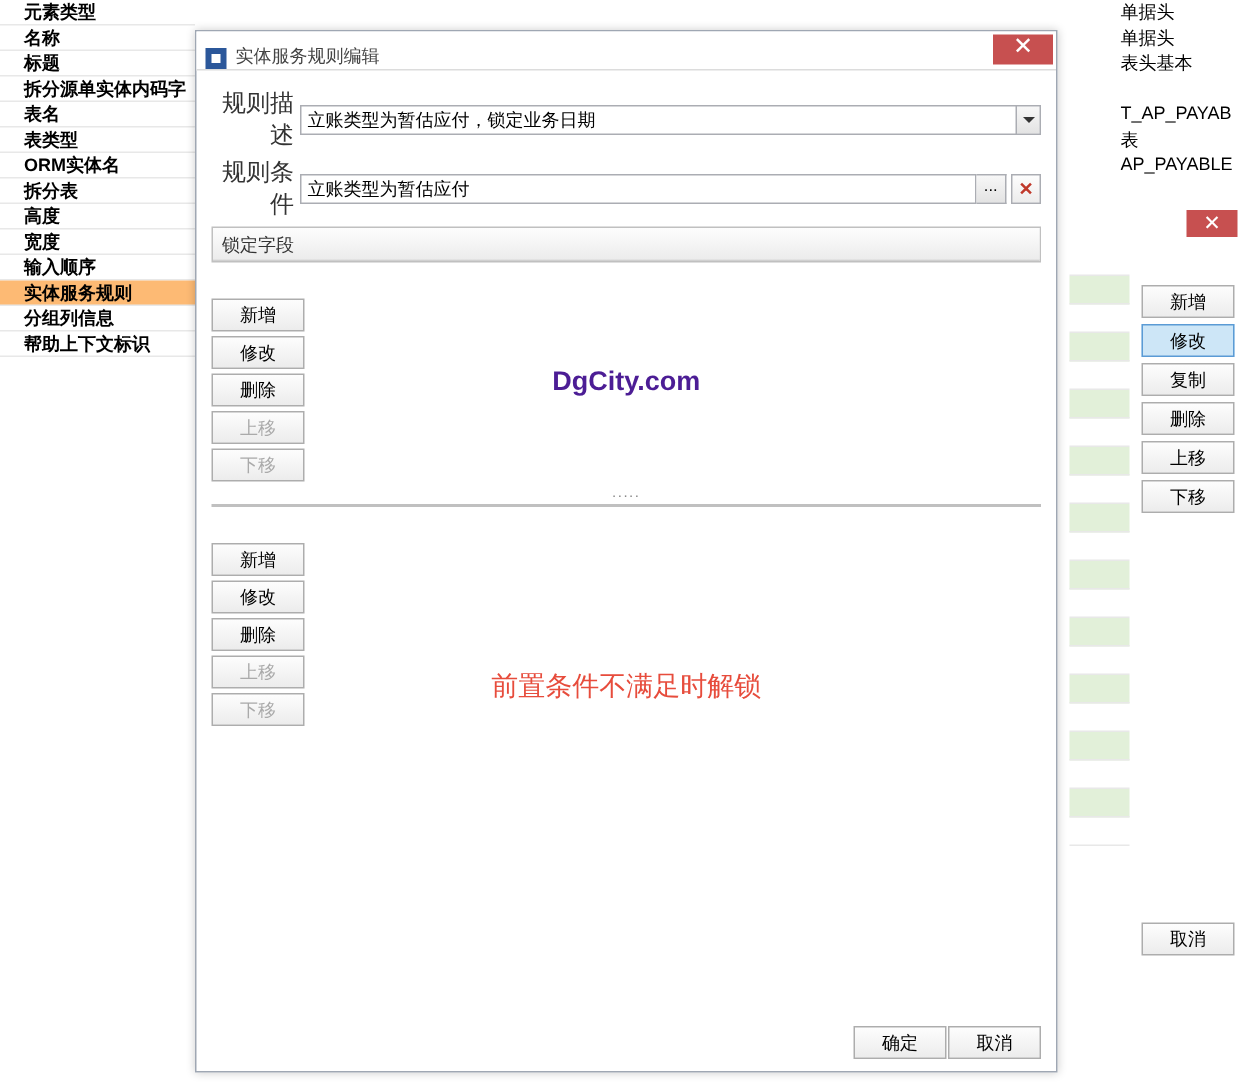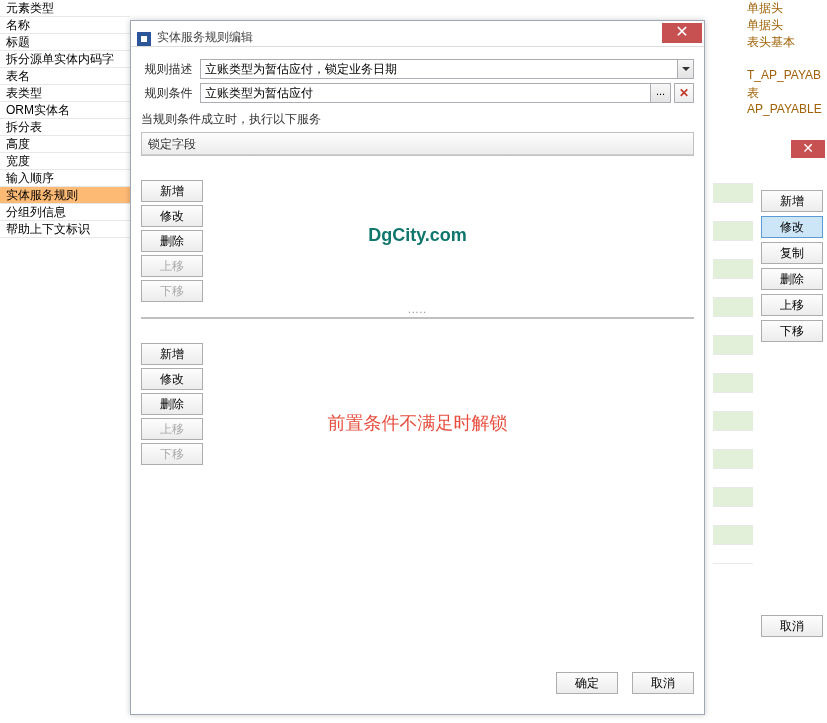--- a/index.html
+++ b/index.html
@@ -1,26 +1,26 @@
 <!DOCTYPE html>
 <html><head>
   <meta charset="utf-8">
   <style>
     * { box-sizing: border-box; margin: 0; padding: 0; }
     body { font-family: "Microsoft YaHei", sans-serif; font-size: 12px; background: #fff; position: relative; width: 827px; height: 723px; overflow: hidden; }
     
     
     .prop-panel { position: absolute; left: 0; top: 0; width: 130px; }
     .prop-row { display: flex; align-items: center; height: 17px; border-bottom: 1px solid #e8e8e8; }
-    .prop-label { padding-left: 6px; font-weight: normal; font-size: 12px; color: #000; white-space: nowrap; }
+    .prop-label { padding-left: 16px; font-weight: bold; font-size: 12px; color: #000; white-space: nowrap; }
     .prop-row.selected { background: #fdba74; align-items: center; }
     
     
     .right-panel { position: absolute; right: 0; top: 0; width: 80px; }
-    .right-row { height: 17px; font-size: 12px; color: #a16207; white-space: nowrap; overflow: hidden; }
+    .right-row { height: 17px; font-size: 12px; color: #000000; white-space: nowrap; overflow: hidden; }
     .right-panel-btns { position: absolute; right: 4px; top: 190px; display: flex; flex-direction: column; gap: 4px; }
     .right-btn { width: 62px; height: 22px; background: linear-gradient(#fdfdfd, #ececec); border: 1px solid #adadad; font-size: 12px; cursor: pointer; }
     .right-btn.active { background: #cde6f7; border-color: #5b9bd5; }
     .right-close-bar { position: absolute; right: 0; top: 140px; height: 20px; width: 80px; }
     .right-close-btn { position: absolute; right: 2px; top: 0; width: 34px; height: 18px; background: #c75050; color: #fff; text-align: center; line-height: 16px; font-size: 14px; cursor: pointer; }
     .right-cancel { position: absolute; right: 4px; top: 615px; }
     
     
     .green-strip { position: absolute; right: 74px; top: 165px; width: 40px; }
     .green-strip div { height: 19px; border-bottom: 1px solid #e8e8e8; }
@@ -29,43 +29,43 @@
     
     .dialog { position: absolute; left: 130px; top: 20px; width: 575px; height: 695px; background: #fff; border: 1px solid #9fa7b3; box-shadow: 0 0 6px rgba(0,0,0,0.2); }
     .dlg-titlebar { height: 26px; background: #fff; border-bottom: 1px solid #dcdcdc; display: flex; align-items: flex-end; padding-left: 6px; position: relative; }
     .dlg-icon { width: 14px; height: 14px; background: #2b579a; margin-right: 6px; display: inline-flex; align-items: center; justify-content: center; }
     .dlg-icon::after { content: ""; display: block; width: 6px; height: 6px; background: #fff; }
     .dlg-title { font-size: 12px; color: #444; }
     .dlg-close { position: absolute; right: 2px; top: 2px; width: 40px; height: 20px; background: #c75050; color: #fff; text-align: center; line-height: 18px; font-size: 16px; cursor: pointer; }
     
     .dlg-body { padding: 12px 10px 0 10px; }
     .form-row { display: flex; align-items: center; margin-bottom: 4px; }
-    .form-label { width: 55px; text-align: center; font-size: 12px; color: #333; margin-right: 4px; }
+    .form-label { width: 55px; text-align: right; font-size: 16px; color: #333; margin-right: 4px; }
     .form-input-wrap { flex: 1; display: flex; align-items: center; }
     .form-input { flex: 1; height: 20px; border: 1px solid #abadb3; padding: 0 4px; font-size: 12px; line-height: 18px; }
     .dropdown-btn { width: 16px; height: 20px; border: 1px solid #abadb3; border-left: none; background: linear-gradient(#f7f7f7, #e3e3e3); display: flex; align-items: center; justify-content: center; cursor: pointer; }
     .dropdown-btn::after { content: ""; border-left: 4px solid transparent; border-right: 4px solid transparent; border-top: 4px solid #333; }
     .ellipsis-btn { width: 20px; height: 20px; border: 1px solid #abadb3; border-left: none; background: linear-gradient(#f7f7f7, #e3e3e3); text-align: center; line-height: 14px; font-size: 11px; cursor: pointer; }
     .clear-btn { width: 20px; height: 20px; border: 1px solid #abadb3; margin-left: 3px; background: linear-gradient(#fdfdfd, #ececec); display: flex; align-items: center; justify-content: center; cursor: pointer; color: #c0392b; font-weight: bold; }
     
     .section-label { font-size: 12px; color: #333; margin: 8px 0 4px 0; }
     .section-body { display: flex; gap: 6px; flex-direction: column; }
     .list-box { flex: 1; height: 225px; border: 1px solid #c0c0c0; background: #fff; position: relative; }
     .list-header { height: 22px; background: linear-gradient(#fdfdfd, #ececec); border-bottom: 1px solid #d0d0d0; padding-left: 6px; line-height: 22px; font-size: 12px; color: #333; }
     .list-content { position: absolute; top: 22px; left: 0; right: 0; bottom: 0; padding: 30px 10px; }
     .annotation-red { color: #e74c3c; font-size: 18px; text-align: center; }
-    .annotation-green { color: #0f766e; font-size: 18px; font-weight: bold; text-align: center; margin-top: 40px; }
+    .annotation-green { color: #4c1d95; font-size: 18px; font-weight: bold; text-align: center; margin-top: 40px; }
     
     .btn-col { display: flex; flex-direction: column; gap: 3px; width: 62px; padding-top: 18px; }
     .small-btn { width: 62px; height: 22px; background: linear-gradient(#fdfdfd, #ececec); border: 1px solid #adadad; font-size: 12px; cursor: pointer; }
     .small-btn:disabled { color: #aaa; cursor: default; }
     
     .divider-dots { text-align: center; font-size: 10px; color: #888; letter-spacing: 1px; margin: 2px 0; }
     
-    .dlg-footer { position: absolute; bottom: 20px; right: 10px; display: flex; gap: 14px; }
+    .dlg-footer { position: absolute; bottom: 8px; right: 10px; display: flex; gap: 1px; }
     .footer-btn { width: 62px; height: 22px; background: linear-gradient(#fdfdfd, #ececec); border: 1px solid #adadad; font-size: 12px; cursor: pointer; }
   </style>
 </head>
 <body>
 
 <div class="prop-panel">
   <div class="prop-row">
       <span class="prop-label">元素类型</span>
     </div>
   <div class="prop-row">
@@ -172,21 +172,20 @@
     </div>
     <div class="form-row">
       <span class="form-label">规则条件</span>
       <div class="form-input-wrap">
         <input class="form-input" value="立账类型为暂估应付" style="">
         <div class="ellipsis-btn">...</div>
         <div class="clear-btn">✕</div>
       </div>
     </div>
 
-    <div class="section-label">当规则条件成立时，执行以下服务</div>
     <div class="section-body">
       <div class="list-box">
         <div class="list-header">锁定字段</div>
         <div class="list-content">
           <div class="annotation-green">DgCity.com</div>
         </div>
       </div>
       <div class="btn-col">
         <button class="small-btn">新增</button>
         <button class="small-btn">修改</button>
@@ -194,21 +193,21 @@
         <button class="small-btn" disabled="">上移</button>
         <button class="small-btn" disabled="">下移</button>
       </div>
     </div>
 
     <div class="divider-dots">.....</div>
 
     <div class="section-body">
       <div class="list-box">
         <div class="list-content">
-          <div class="annotation-red" style="margin-top:41px">前置条件不满足时解锁</div>
+          <div class="annotation-red" style="margin-top:56px">前置条件不满足时解锁</div>
         </div>
       </div>
       <div class="btn-col">
         <button class="small-btn">新增</button>
         <button class="small-btn">修改</button>
         <button class="small-btn">删除</button>
         <button class="small-btn" disabled="">上移</button>
         <button class="small-btn" disabled="">下移</button>
       </div>
     </div>

